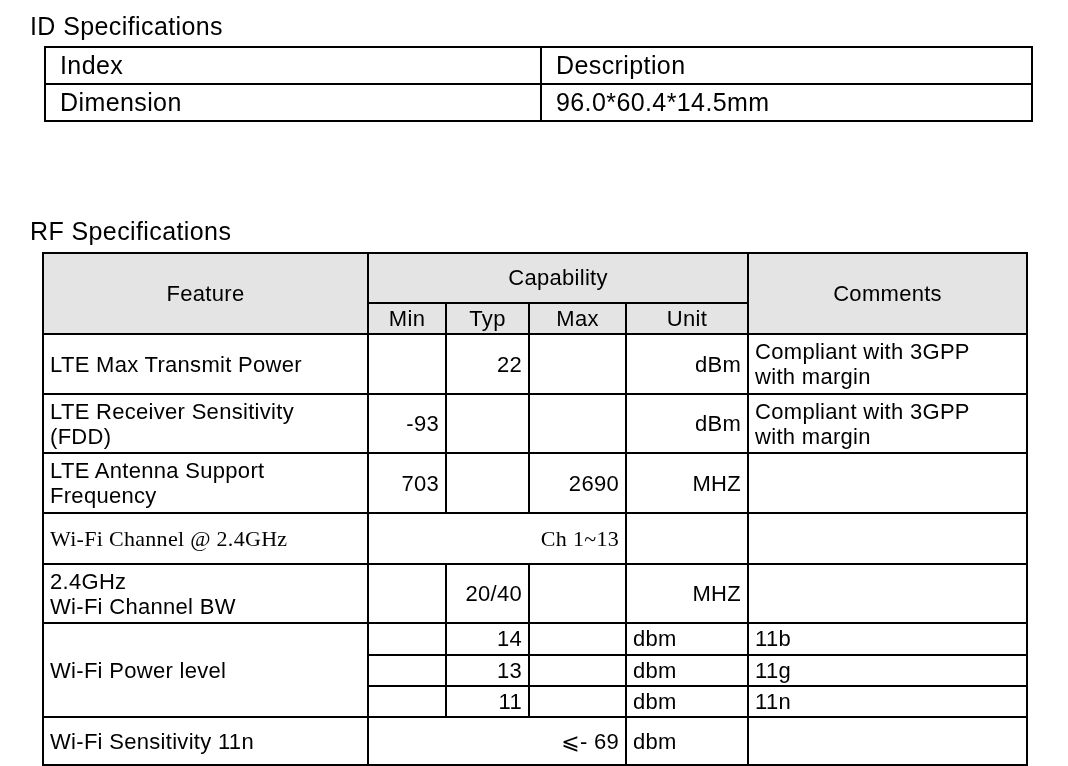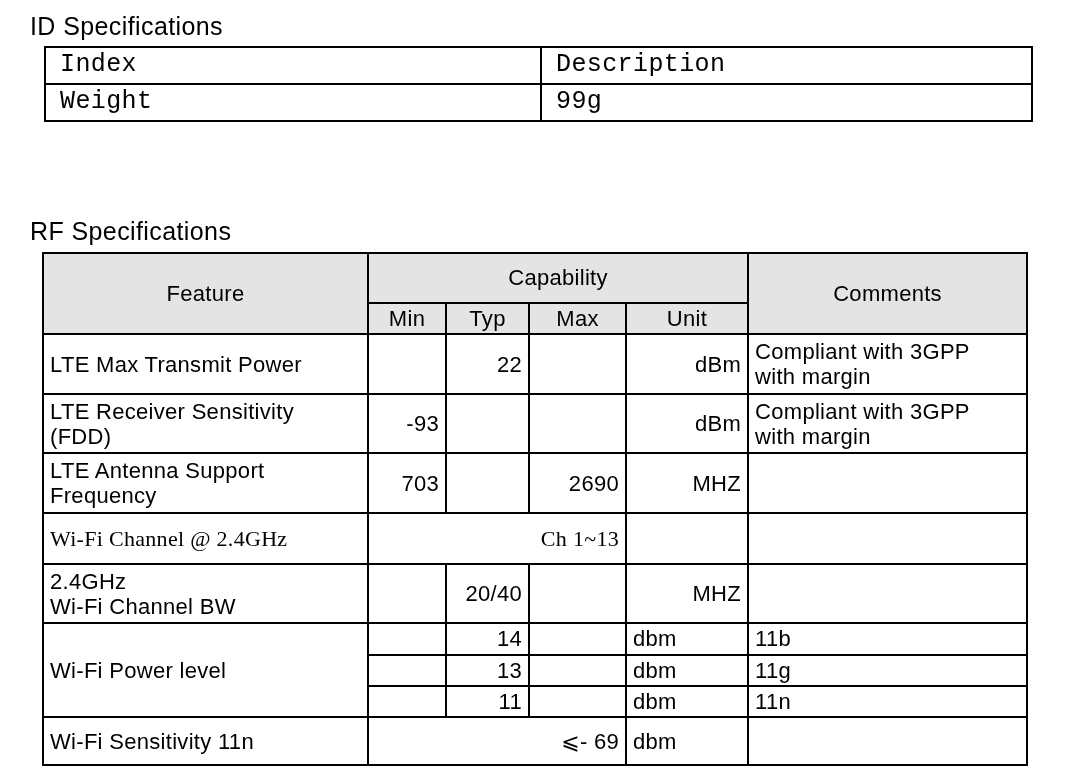--- a/index.html
+++ b/index.html
@@ -40,21 +40,20 @@
     line-height: 1.15;
   }
 
   
   #id-table { left: 44px; top: 46px; width: 987px; }
   #id-table td {
     font-size: 25px;
     letter-spacing: 0.4px;
     padding: 2px 16px 2px 14px;
     text-align: left;
-    font-family: Liberation Mono, monospace;
   }
   #id-table tr { height: 37px; }
 
   
   #rf-table { left: 42px; top: 252px; width: 984px; }
   #rf-table td {
     font-size: 22px;
     letter-spacing: 0.3px;
     padding: 2px 6px;
   }
@@ -94,22 +93,22 @@
     <colgroup>
         <col style="width:496px">
         <col style="width:491px">
       </colgroup>
     <tbody>
       <tr>
         <td>Index</td>
         <td>Description</td>
       </tr>
       <tr>
-        <td>Weight</td>
-        <td>99g</td>
+        <td>Dimension</td>
+        <td>96.0*60.4*14.5mm</td>
       </tr>
     </tbody>
   </table>
 
   <h2 class="section-title" id="rf-title">RF Specifications</h2>
 
   <table id="rf-table">
     <colgroup>
       <col style="width:325px">
         <col style="width:78px">

